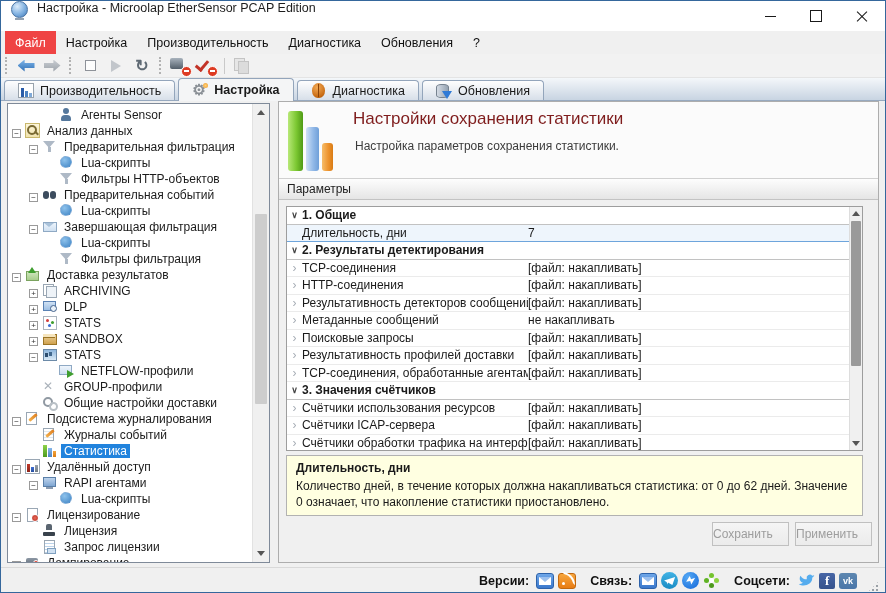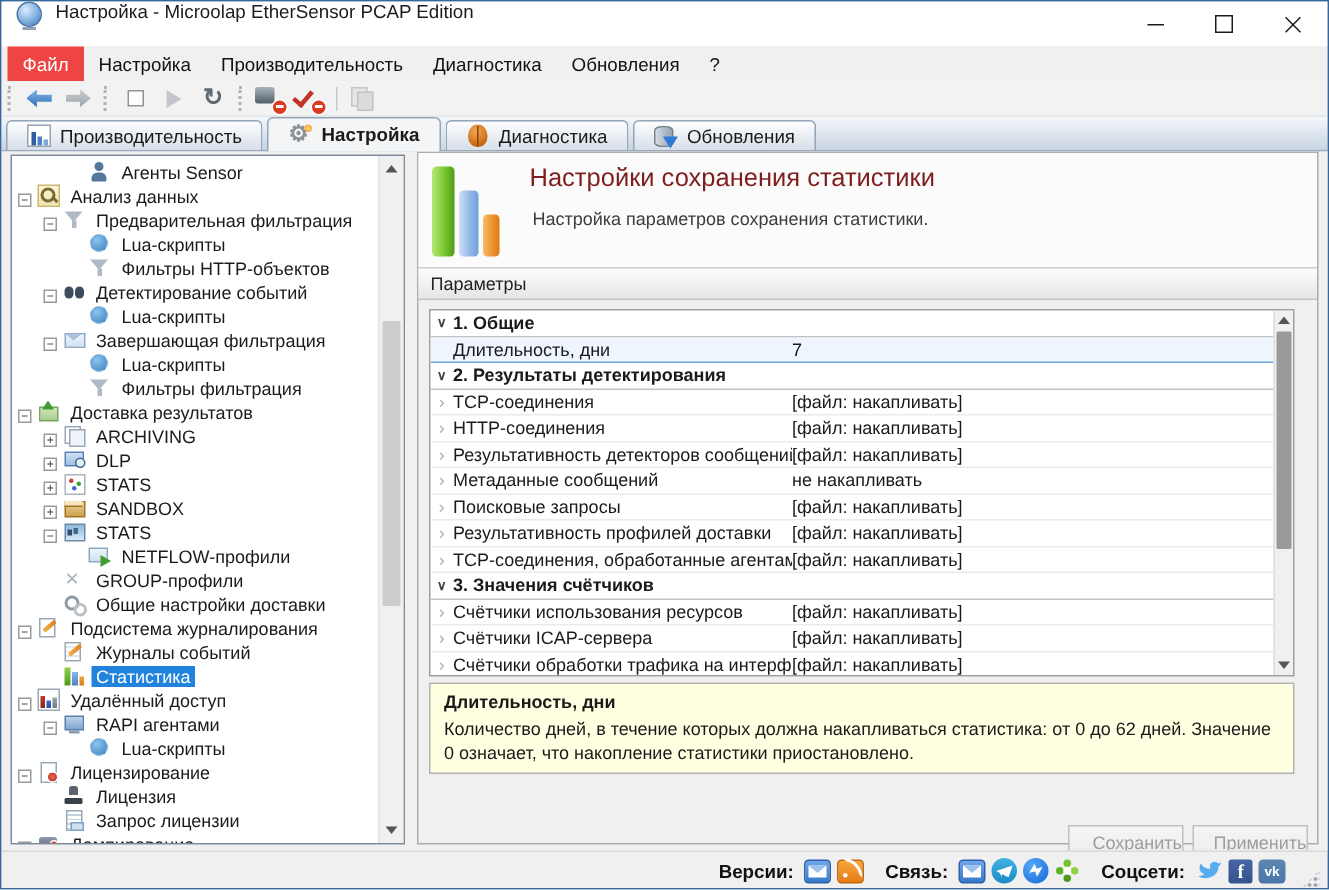--- a/index.html
+++ b/index.html
@@ -156,21 +156,21 @@
 .prow.group .pname{width:auto}
 .pval{flex:1}
 .prow.sel{background:#eef5fc;border-bottom:1px solid #6ea5dc}
 .tscroll{position:absolute;right:0;top:0;bottom:0;width:13px;background:#f0f0f0;border-left:1px solid #ddd}
 .tscroll .sarr{height:13px}
 .tscroll .sthumb{left:1px;right:1px;background:#9a9a9a}
 
 
 .helpbox{position:absolute;left:7px;top:353px;width:577px;height:61px;background:#ffffe1;border:1px solid #b2b2b2;padding:5px 9px;font-size:12px;color:#1a1a1a;line-height:1.32}
 .helptitle{font-weight:bold;margin-bottom:2px}
-.btn{position:absolute;top:448px;width:77px;height:24px;background:linear-gradient(#f5f5f5,#ebebeb);border:1px solid #c0c0c0;color:#9d9d9d;font-size:12px;text-align:right;line-height:22px}
+.btn{position:absolute;top:420px;width:77px;height:24px;background:linear-gradient(#f5f5f5,#ebebeb);border:1px solid #c0c0c0;color:#9d9d9d;font-size:12px;text-align:left;line-height:22px}
 #btn-save{left:433px}
 #btn-apply{left:516px}
 
 
 .statusbar{position:absolute;left:0;top:566px;width:100%;height:26px;background:#f0f0f0;border-top:1px solid #d9d9d9;
  display:flex;align-items:center;justify-content:flex-end;padding-right:5px;font-size:12.5px;color:#111}
 .slabel{font-weight:bold;margin:0 5px 0 12px}
 .sbi{width:18px;height:16px;margin:0 2px;position:relative;display:inline-block;flex:none}
 .sb-mail{background:linear-gradient(#6ea6e8,#3a78cc);border-radius:3px;border:1px solid #2d62aa}
 .sb-mail::before{content:"";position:absolute;left:2px;top:3px;width:12px;height:8px;background:#fff}
@@ -302,21 +302,21 @@
 
           <div class="trow lvl3 noexp">
             <span class="exp"></span>
             <span class="ticon i-funnel"></span>
             <span class="tlabel">Фильтры HTTP-объектов</span>
           </div>
 
           <div class="trow lvl2">
             <span class="exp">−</span>
             <span class="ticon i-binoc"></span>
-            <span class="tlabel">Детектирование событий</span>
+            <span class="tlabel">Предварительная событий</span>
           </div>
 
           <div class="trow lvl3 noexp">
             <span class="exp"></span>
             <span class="ticon i-lua"></span>
             <span class="tlabel">Lua-скрипты</span>
           </div>
 
           <div class="trow lvl2">
             <span class="exp">−</span>

